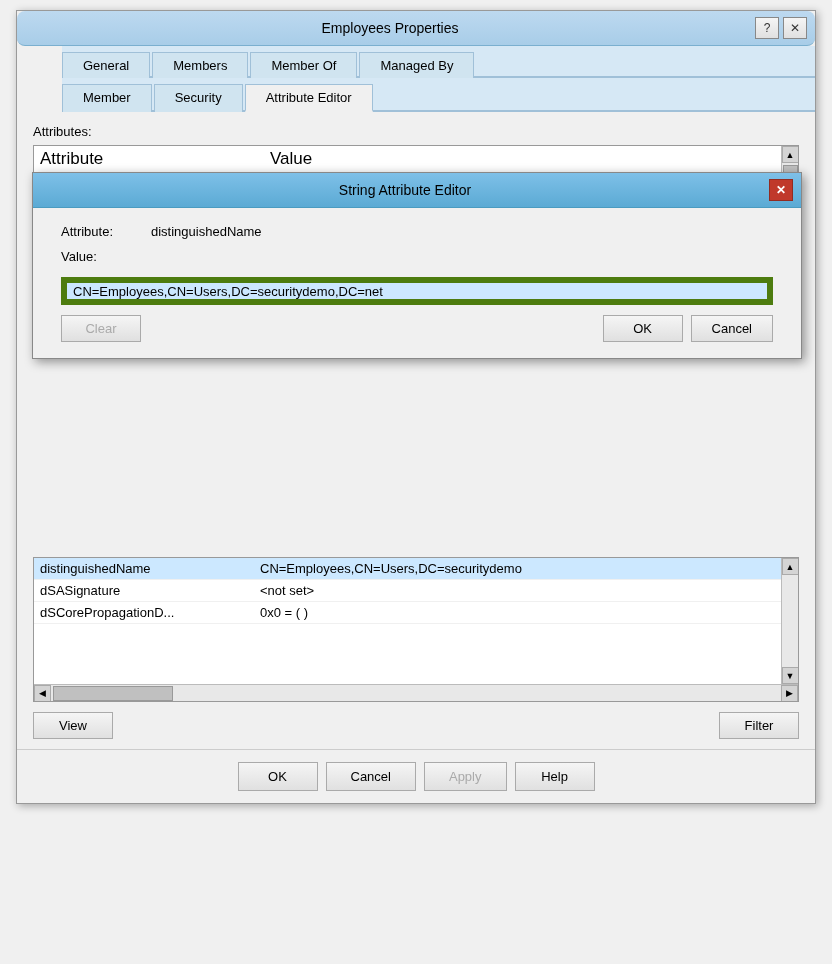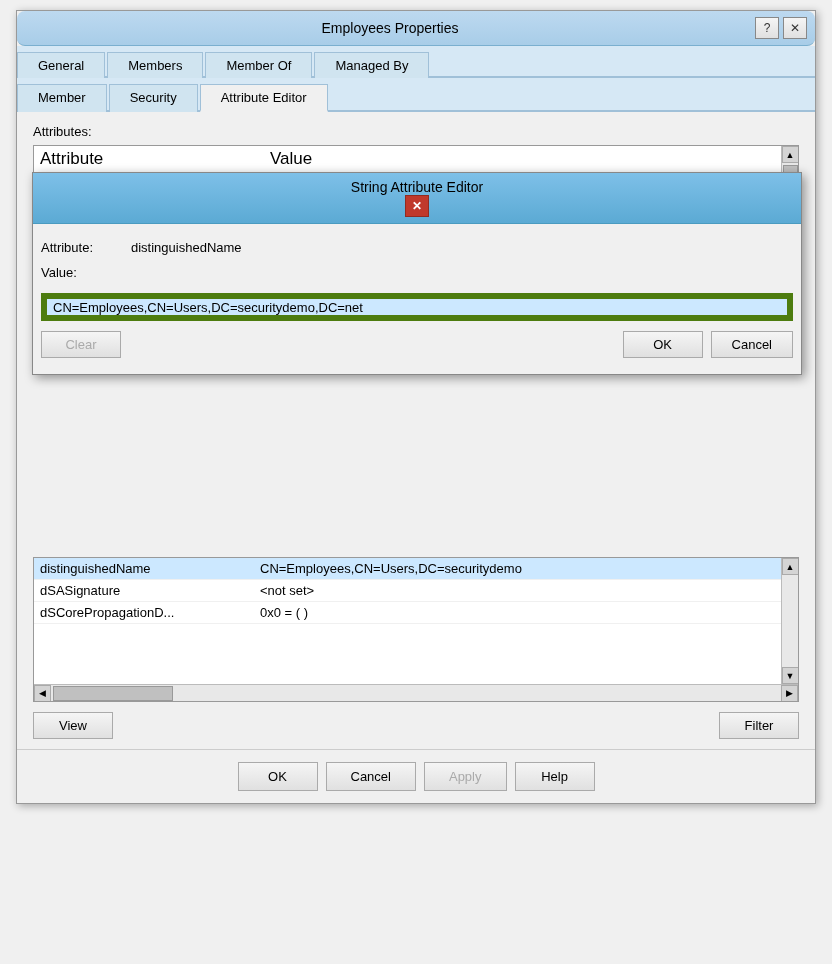--- a/index.html
+++ b/index.html
@@ -60,20 +60,21 @@
       font-size: 12px;
       color: #333;
     }
 
     
     .tabs-row {
       display: flex;
       background: #d6e8f5;
       border-bottom: 2px solid #a0c0d8;
       padding-top: 4px;
+      margin-left: 45px;
     }
 
     .tab {
       padding: 5px 20px;
       border: 1px solid #a0c0d8;
       border-bottom: none;
       background: #d0e4f0;
       margin-right: 2px;
       cursor: pointer;
       color: #000;
@@ -185,21 +186,20 @@
       z-index: 20;
     }
 
     .string-editor-title {
       background: linear-gradient(to bottom, #7ec0e8 0%, #5baad4 100%);
       padding: 6px 8px;
       display: flex;
       align-items: center;
       justify-content: space-between;
       border-bottom: 1px solid #4a9bc0;
-      flex-direction: column;
     }
 
     .string-editor-title-text {
       flex: 1;
       text-align: center;
       font-size: 14px;
       color: #000;
     }
 
     .close-btn-red {
@@ -210,21 +210,21 @@
       cursor: pointer;
       display: flex;
       align-items: center;
       justify-content: center;
       color: #fff;
       font-size: 12px;
       font-weight: bold;
     }
 
     .string-editor-content {
-      padding: 16px 8px;
+      padding: 16px 28px;
       border-radius: 25px;
     }
 
     .attr-line {
       display: flex;
       align-items: center;
       margin-bottom: 10px;
     }
 
     .attr-line-label {

